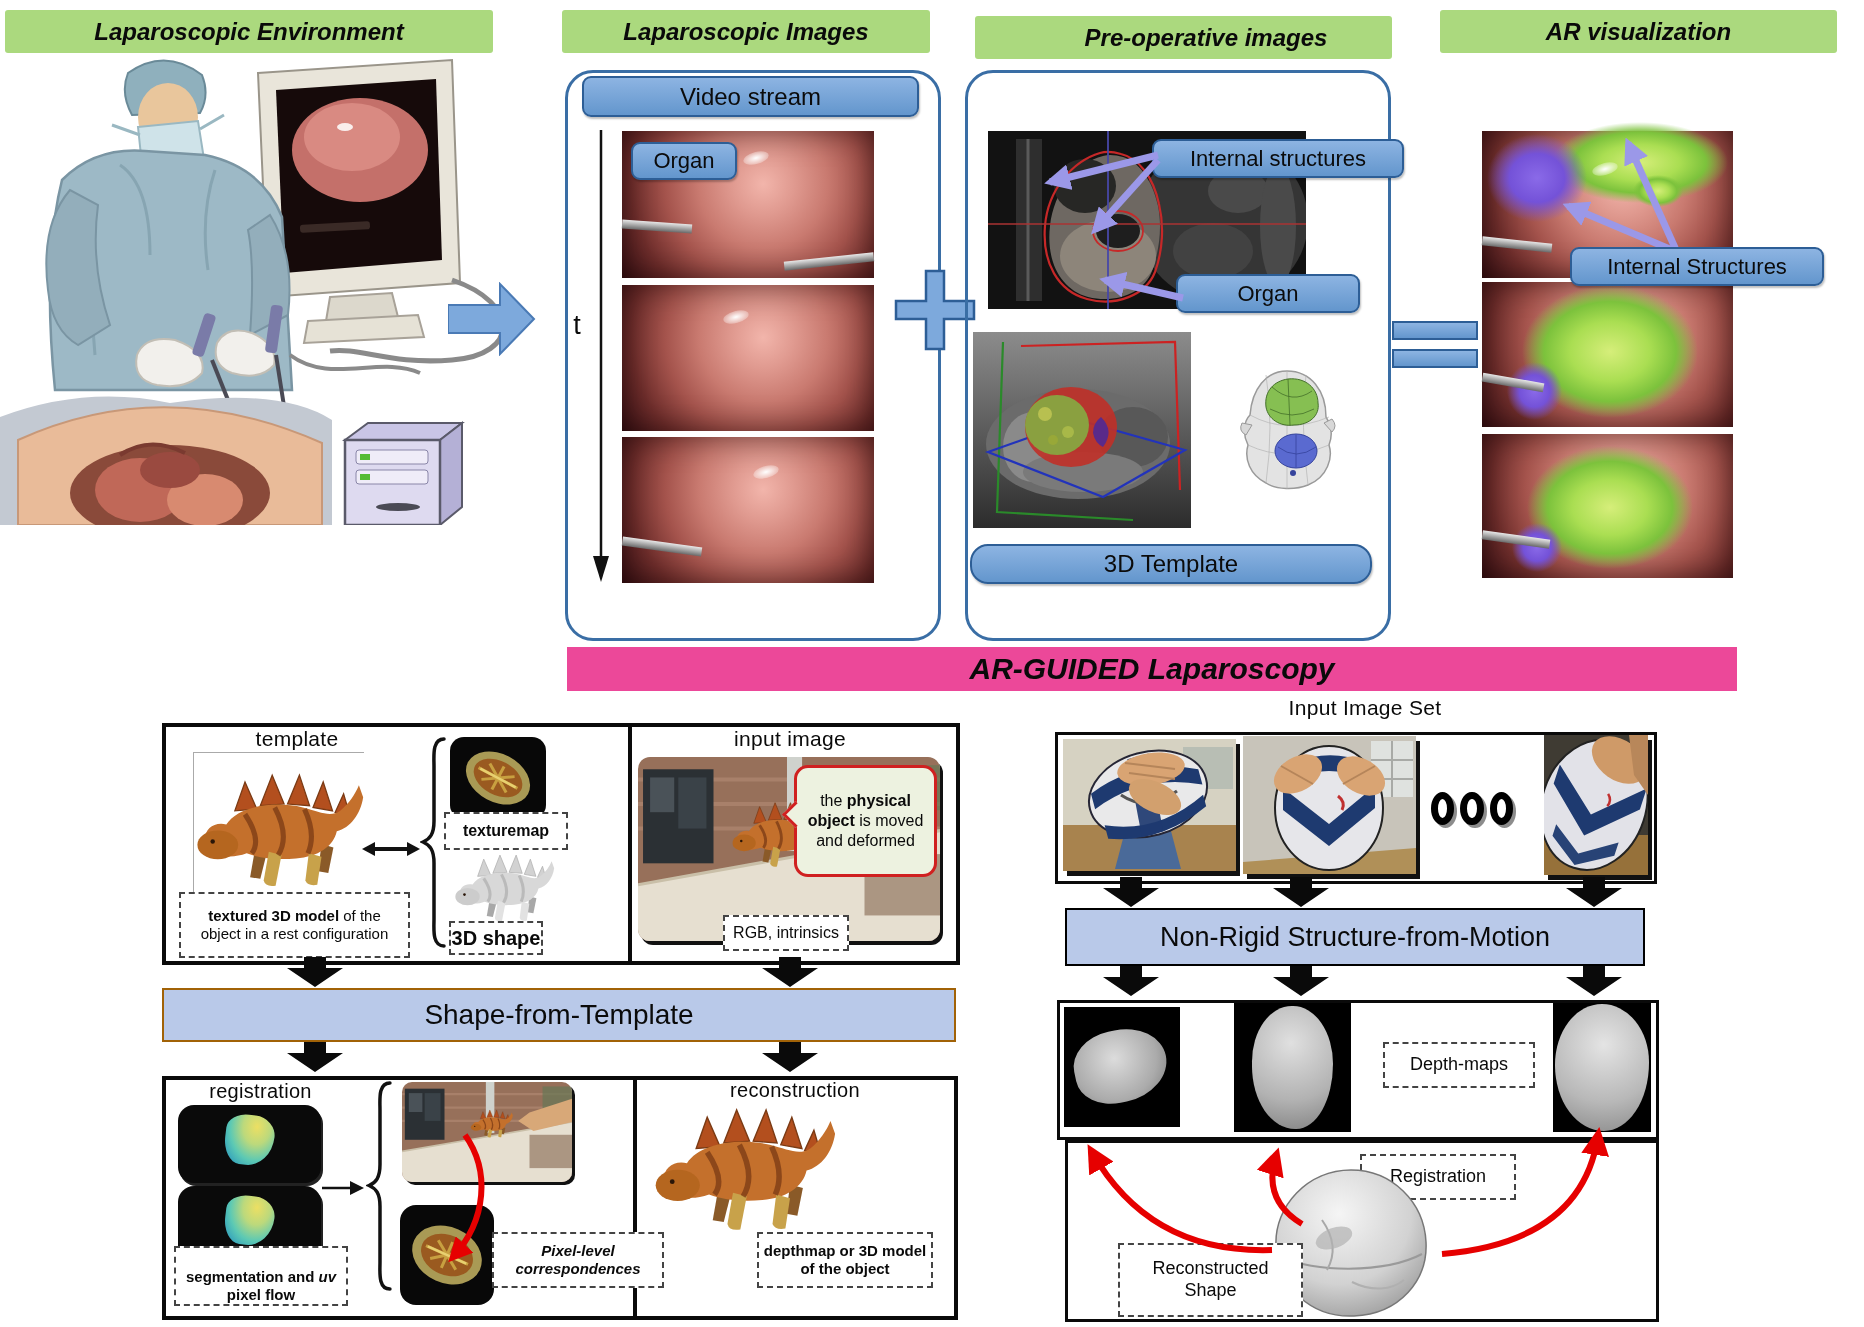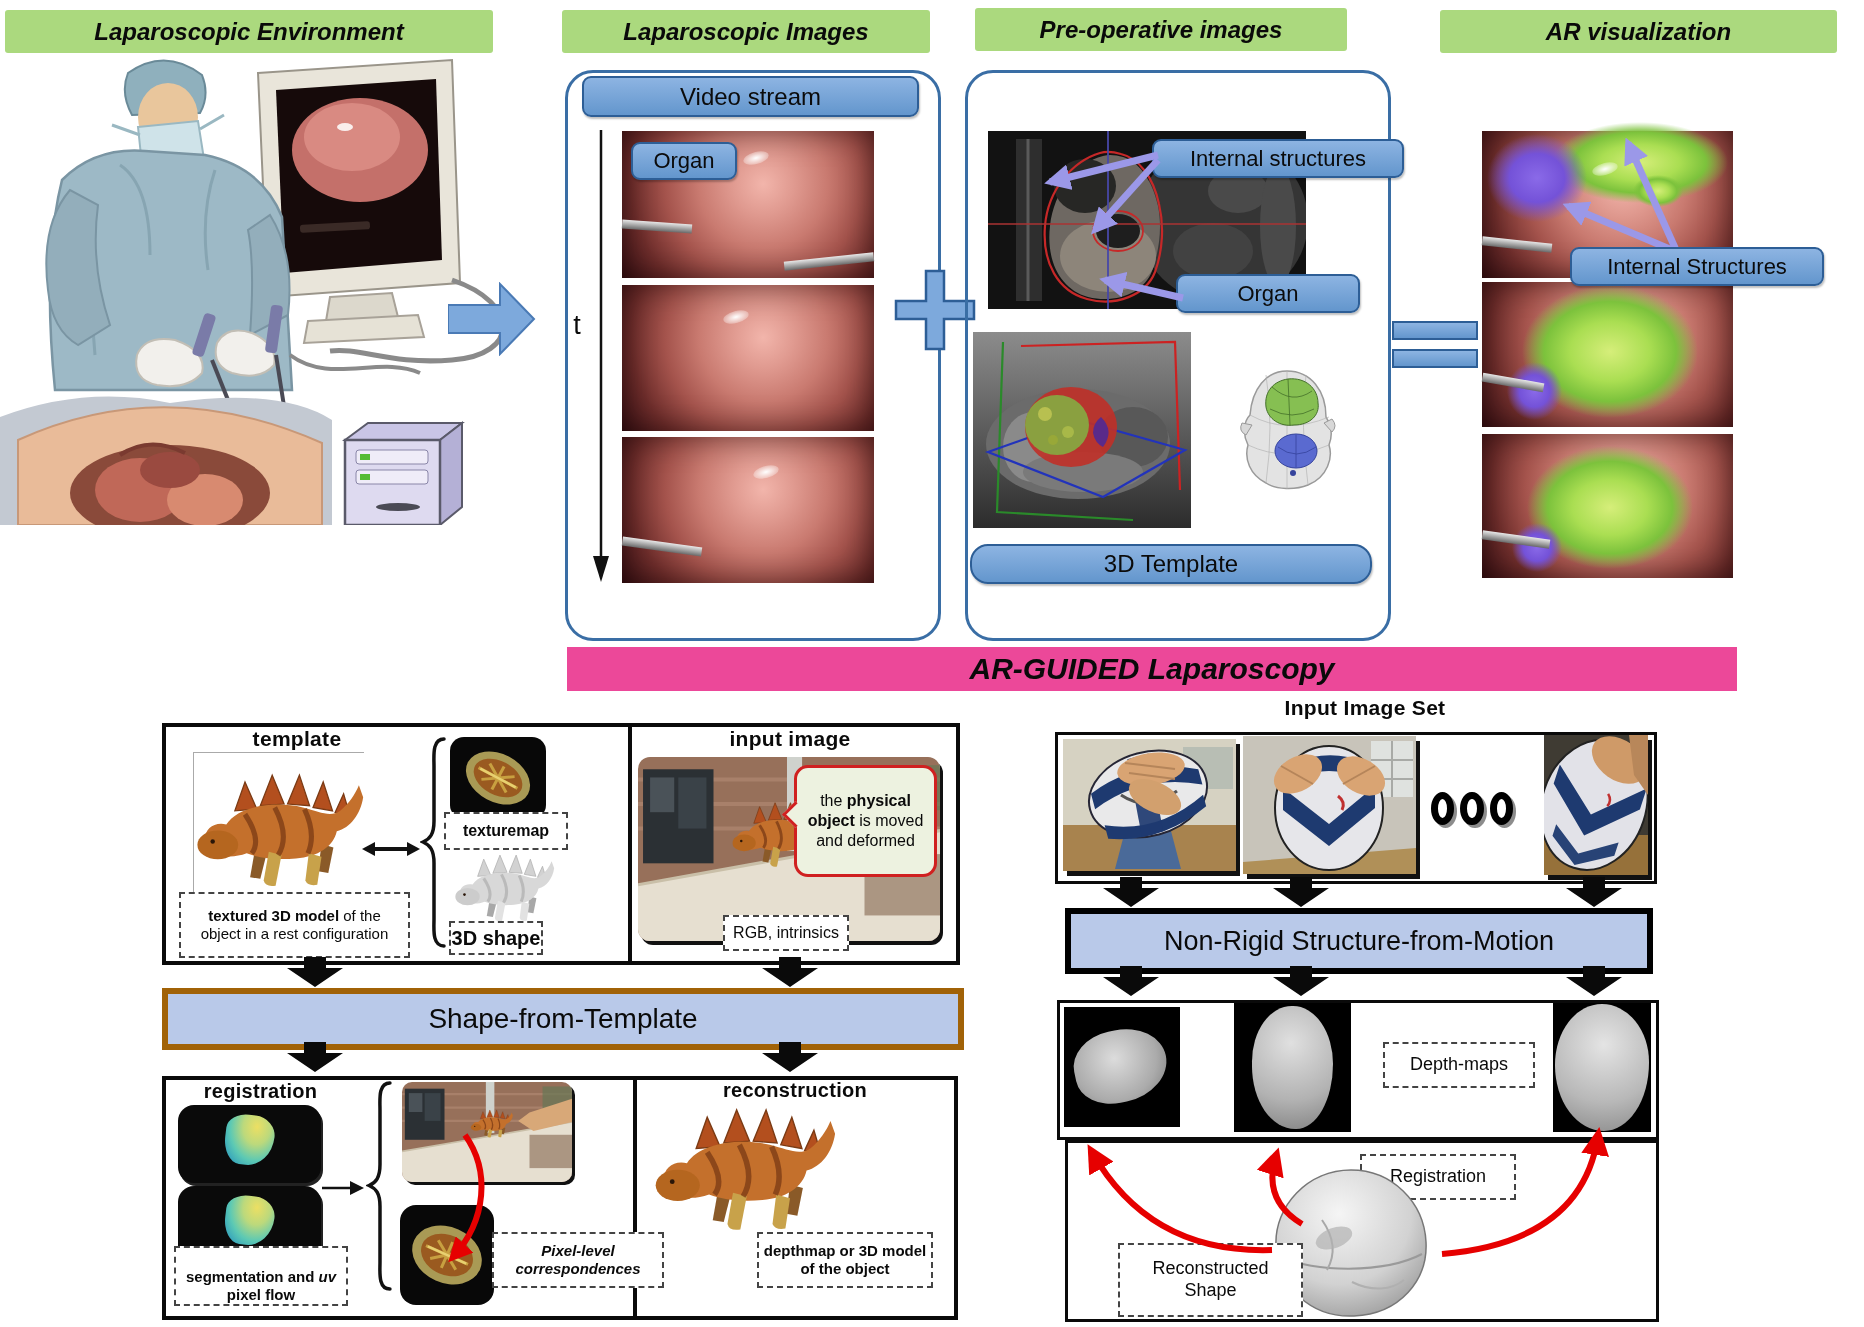--- a/index.html
+++ b/index.html
@@ -4,26 +4,26 @@
 <style>
   html,body{margin:0;padding:0;background:#fff;}
   #stage{position:relative;width:1864px;height:1327px;background:#fff;overflow:hidden;
          font-family:"Liberation Sans",sans-serif;color:#0a0a0a;}
   .abs{position:absolute;}
   .flexc{display:flex;align-items:center;justify-content:center;text-align:center;}
   .green-header{background:#abd97e;border-radius:3px;font-weight:bold;font-style:italic;font-size:24px;}
   .blue-label{background:linear-gradient(#8db4e2,#6396cd);border:2px solid #2d5e96;border-radius:9px;
               font-size:22px;color:#0b0b0b;box-shadow:1px 2px 2px rgba(0,0,0,.25);}
   .blue-panel{border:3px solid #3a6ea5;border-radius:28px;background:transparent;}
-  .blue-banner{background:#b9c9e9;border:6px solid #a16207;font-size:28px;}
+  .blue-banner{background:#b9c9e9;border:2px solid #a16207;font-size:28px;}
   .black-box{border:4px solid #0a0a0a;background:#fff;}
   .black-box3{border:3px solid #0a0a0a;background:#fff;}
   .dash-box{border:2px dashed #444;background:#fff;font-size:15px;line-height:1.2;}
   .bold{font-weight:bold;}
-  .hand-title{font-weight:bold;font-size:21px;letter-spacing:.3px;justify-content:center;}
+  .hand-title{font-weight:normal;font-size:21px;letter-spacing:.3px;justify-content:center;}
   .organ-img{background:
       radial-gradient(circle at 56% 36%, #f2b5ab 0%, #e09a90 18%, #c97a70 38%, #a4534c 58%, #6e2d2b 78%, #371014 100%);
       box-shadow:inset 0 0 30px rgba(20,0,0,.5);}
   .organ-img .shine{position:absolute;left:48%;top:14%;width:26px;height:12px;border-radius:50%;
       background:radial-gradient(#fff,rgba(255,255,255,0));transform:rotate(-15deg);}
   .organ-img .tool{position:absolute;height:9px;background:linear-gradient(#e8e8e8,#6a6a6a);}
   .ar-img{position:absolute;}
   .ar-green{position:absolute;background:radial-gradient(closest-side,#d6ee7a 0%,#aade52 45%,#7cc23c 75%,rgba(110,180,50,0) 100%);}
   .ar-purple{position:absolute;background:radial-gradient(closest-side,#8a6ae8 0%,#7452d8 55%,rgba(100,70,210,0) 100%);}
   .depth-img{background:#000;}
@@ -67,21 +67,21 @@
       </g>
     </defs>
   </svg>
 
   <div class="abs green-header flexc" style="left:5px;top:10px;width:488px;height:43px;">
       <span>Laparoscopic Environment</span>
     </div>
   <div class="abs green-header flexc" style="left:562px;top:10px;width:368px;height:43px;">
       <span>Laparoscopic Images</span>
     </div>
-  <div class="abs green-header flexc" style="left:975px;top:8px;width:372px;height:43px;">
+  <div class="abs green-header flexc" style="left:975px;top:16px;width:372px;height:43px;padding-left:45px;">
       <span>Pre-operative images</span>
     </div>
   <div class="abs green-header flexc" style="left:1440px;top:10px;width:397px;height:43px;">
       <span>AR visualization</span>
     </div>
 
   <svg class="abs" style="left:0;top:55px;" width="555" height="470" viewBox="0 0 555 470">
 
     <polygon points="258,18 452,5 460,228 268,242" fill="#e9e5da" stroke="#9a958a" stroke-width="2"></polygon>
     <polygon points="276,35 436,24 442,205 284,218" fill="#160a0a"></polygon>

